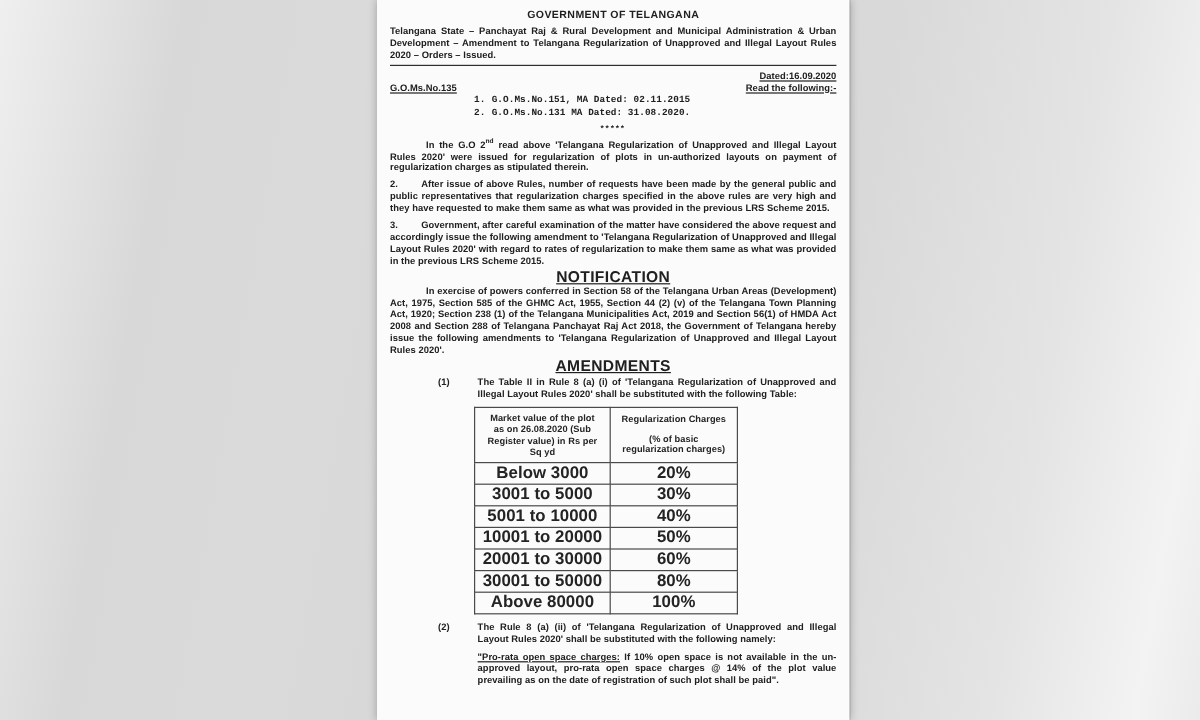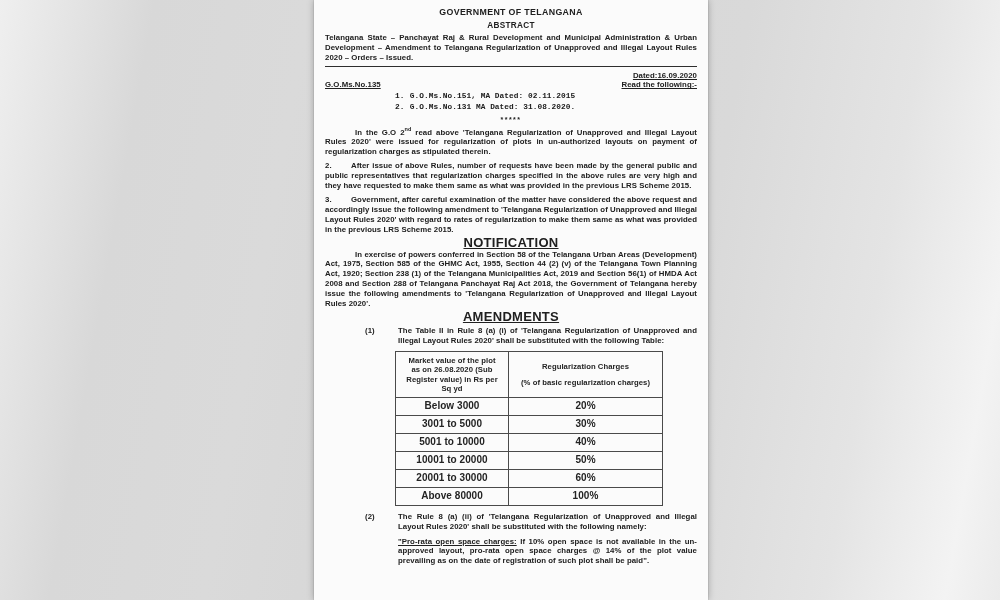--- a/index.html
+++ b/index.html
@@ -42,42 +42,41 @@
   .mb4{margin-bottom:4px;}
   .mb3{margin-bottom:3px;}
   .mb2{margin-bottom:2px;}
   .pnum{display:inline-block;min-width:26px;}
   sup{font-size:5.5px;line-height:0;}
   .headline{font-size:13px;letter-spacing:.3px;}
   .item{display:flex;padding-left:40px;margin-bottom:3px;}
   .item .inum{flex:none;width:33px;}
   .item .itxt{flex:1;}
   table.go-table{
-    border-collapse:collapse;margin:5px 0 6px 70px;width:268px;
+    border-collapse:collapse;margin:5px 0 6px 70px;width:220px;
     table-layout:fixed;
   }
   .go-table th,.go-table td{
     border:1px solid #4a4a4a;font-weight:700;color:#242424;
     text-align:center;vertical-align:middle;
   }
   .go-table{border:1.4px solid #3a3a3a;}
   .go-table th{font-size:7.7px;line-height:9.4px;padding:4px 8px;}
   .go-table col.c1{width:113px;}
-  .go-table td{font-size:10px;padding:3px 2px 4px 2px;}
+  .go-table td{font-size:14px;padding:3px 2px 4px 2px;}
   .th2-gap{margin-top:6px;}
   .quote{margin-top:5px;}
 </style>
 </head>
 <body>
 
 <div class="canvas">
   <div class="page">
 
     <div class="center title">GOVERNMENT OF TELANGANA</div>
-    <div class="center h2">ABSTRACT</div>
     <p class="just abs">Telangana State – Panchayat Raj &amp; Rural Development and Municipal Administration &amp; Urban Development – Amendment to Telangana Regularization of Unapproved and Illegal Layout Rules 2020 – Orders – Issued.</p>
 
     <hr class="rule">
 
 
     <div class="go-row">
       <span class="u">G.O.Ms.No.135</span>
       <span class="go-right">
         <span class="u">Dated:16.09.2020</span><br>
         <span class="u">Read the following:-</span>
@@ -149,20 +148,24 @@
         </tr>
         <tr>
           <td>10001 to 20000</td>
           <td>50%</td>
         </tr>
         <tr>
           <td>20001 to 30000</td>
           <td>60%</td>
         </tr>
         <tr>
+          <td>30001 to 50000</td>
+          <td>80%</td>
+        </tr>
+        <tr>
           <td>Above 80000</td>
           <td>100%</td>
         </tr>
       </tbody>
     </table>
 
     <div class="item just">
       <span class="inum">(2)</span>
       <span class="itxt">
         <span>The Rule 8 (a) (ii) of 'Telangana Regularization of Unapproved and Illegal Layout Rules 2020' shall be substituted with the following namely:</span>

